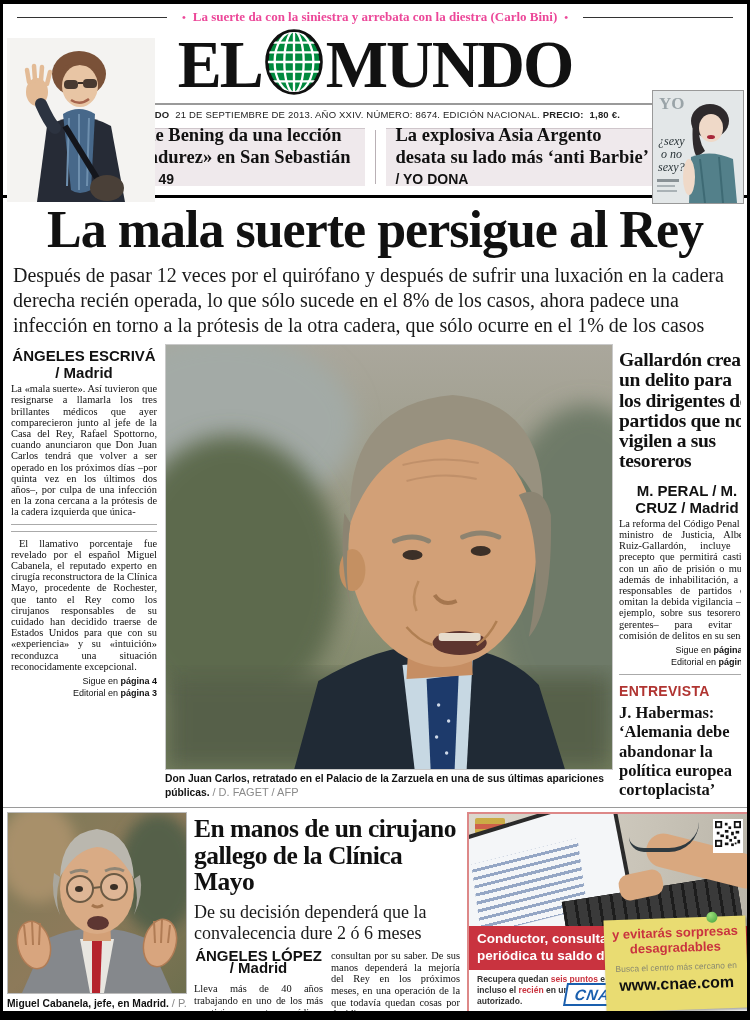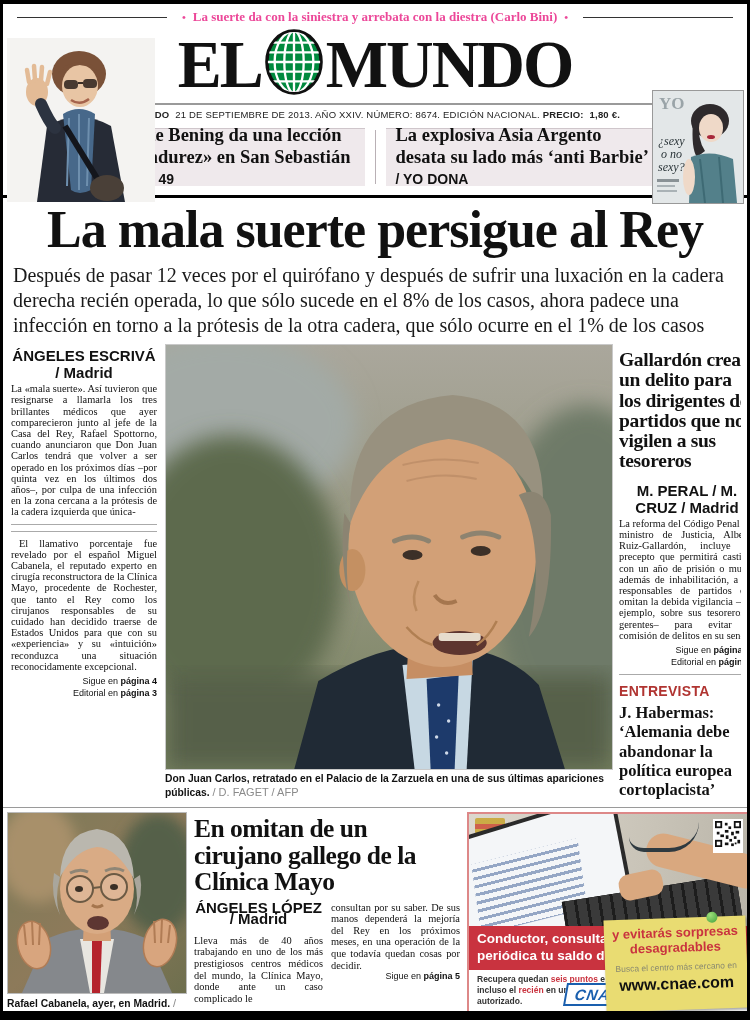--- a/index.html
+++ b/index.html
@@ -266,25 +266,26 @@
         </g>
         <g stroke="#b07c55" stroke-width="2" fill="none">
           <line x1="16" y1="112" x2="18" y2="132"></line>
             <line x1="24" y1="108" x2="25" y2="132"></line>
             <line x1="32" y1="110" x2="31" y2="132"></line>
           <line x1="146" y1="108" x2="147" y2="130"></line>
             <line x1="154" y1="106" x2="153" y2="130"></line>
             <line x1="162" y1="112" x2="160" y2="130"></line>
         </g>
       </svg>
-      <div class="caption"><span>Rafael Cabanela, ayer, en Madrid. </span><span class="credit">/ P. MARCOU / AFP</span></div>
+      <div class="caption"><span>Miguel Cabanela, jefe, en Madrid. </span><span class="credit">/ P. MARCOU / AFP</span></div>
     </div>
 
     <div class="b-article">
-      <div class="ba-headline">En omitan de un cirujano gallego de la Clínica Mayo</div>
+      <div class="ba-headline">En manos de un cirujano gallego de la Clínica Mayo</div>
+      <div class="ba-subhead">De su decisión dependerá que la convalecencia dure 2 ó 6 meses</div>
       <div class="ba-cols">
         <div class="ba-col">
           <div class="byline">ÁNGELES LÓPEZ / Madrid</div>
           <span>Lleva más de 40 años trabajando en uno de los más prestigiosos centros médicos del mundo, la Clínica Mayo, donde ante un caso complicado le</span>
         </div>
         <div class="ba-col">
           <span>consultan por su saber. De sus manos dependerá la mejoría del Rey en los próximos meses, en una operación de la que todavía quedan cosas por decidir.</span>
           <div class="ba-sigue"><span>Sigue en </span><b>página 5</b></div>
         </div>
       </div>

